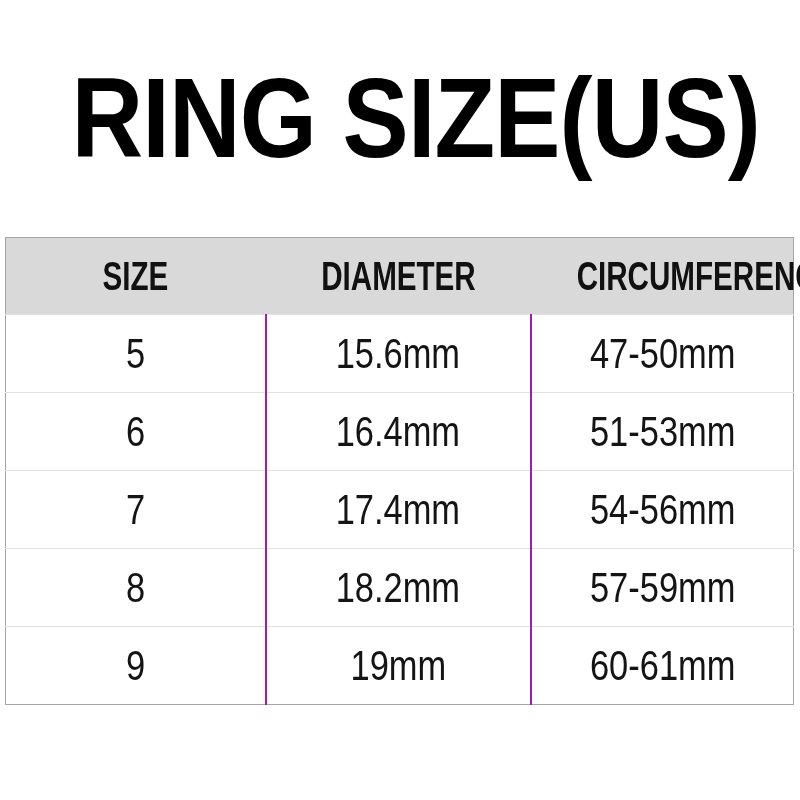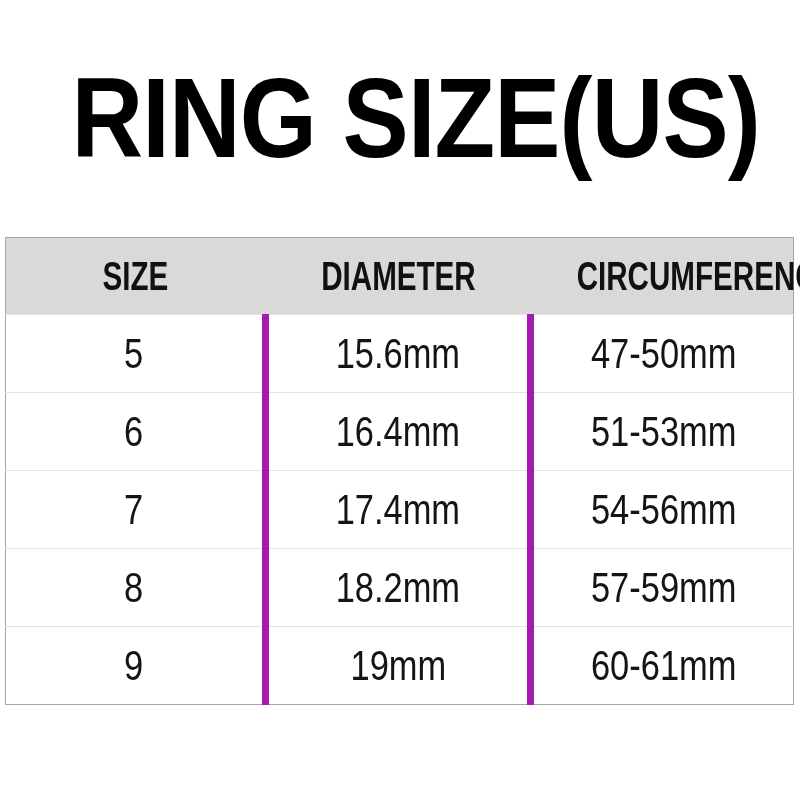--- a/index.html
+++ b/index.html
@@ -59,21 +59,21 @@
     transform: scaleX(0.74);
     transform-origin: center center;
   }
 
   td {
     height: 78px;
     text-align: center;
     vertical-align: middle;
     border-top: 1px solid #e2e2e2;
   }
-  td + td { border-left: 7px solid #a21caf; }
+  td + td { border-left: 2px solid #a21caf; }
   td .cell-text {
     display: inline-block;
     font-size: 42px;
     font-weight: 400;
     color: #141414;
     white-space: nowrap;
     transform: scaleX(0.82);
     transform-origin: center center;
   }
 </style>

